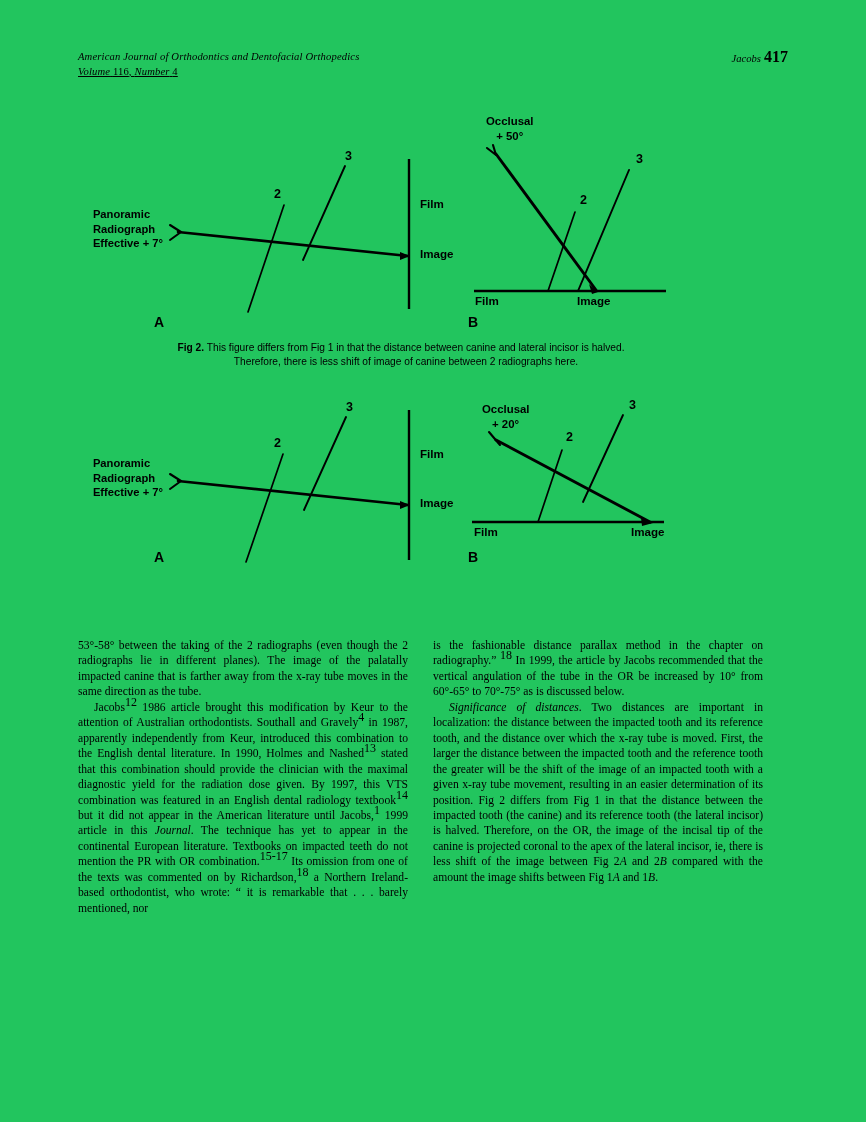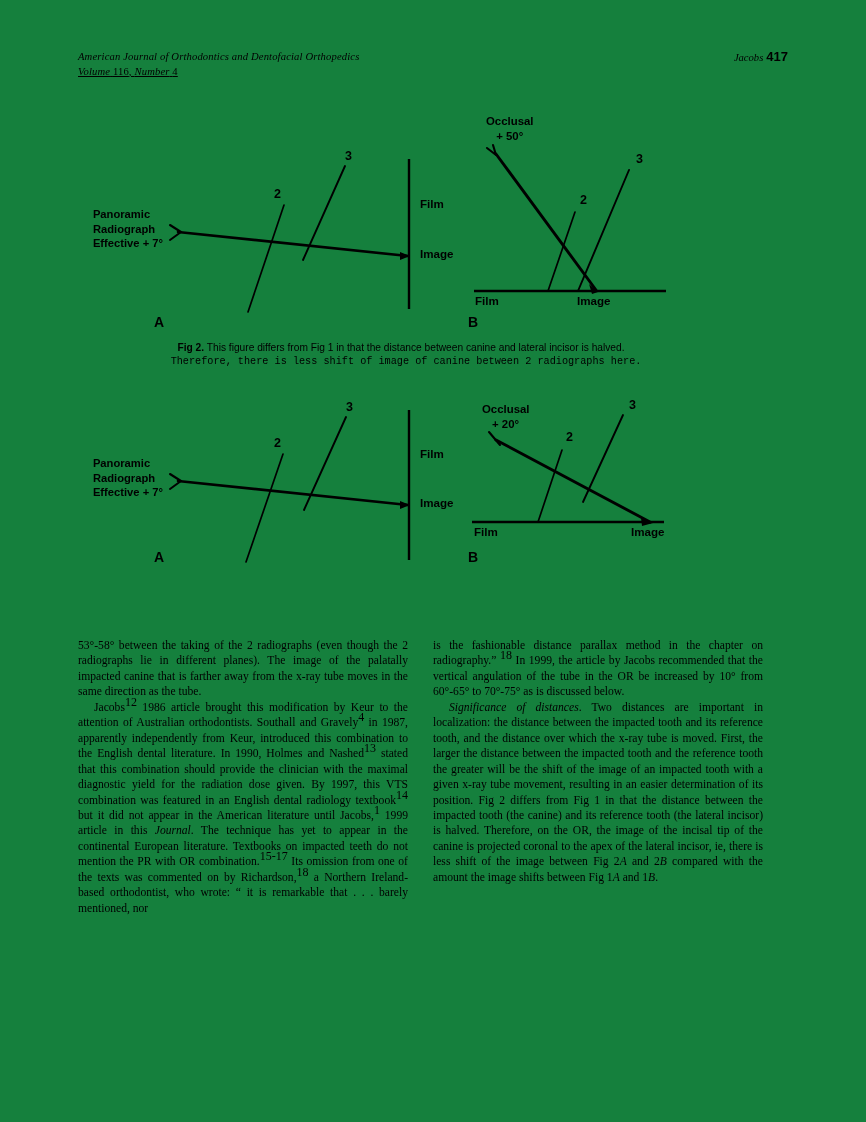--- a/index.html
+++ b/index.html
@@ -15,21 +15,21 @@
     font-family: "Liberation Serif", serif;
     color: #000000;
     overflow: hidden;
   }
 
   .page {
     position: absolute;
     inset: 0;
     width: 866px;
     height: 1122px;
-    background: #15803d;
+    background: #22c55e;
   }
 
   
   .runhead {
     position: absolute;
     left: 78px;
     top: 50px;
     width: 710px;
     height: 34px;
   }
@@ -57,22 +57,22 @@
     top: 0;
     font-size: 10.6px;
     line-height: 14.5px;
     white-space: nowrap;
   }
   .runhead-right .jname {
     font-style: italic;
   }
   .runhead-right .pageno {
     font-weight: bold;
-    font-family: Liberation Sans, sans-serif;
-    font-size: 13px;
+    font-family: Liberation Serif, serif;
+    font-size: 16px;
     margin-left: 3px;
   }
 
   
   .figure {
     position: absolute;
     left: 78px;
     width: 710px;
   }
   #fig2 { top: 104px; height: 265px; }
@@ -109,21 +109,20 @@
     font-size: 10.2px;
     line-height: 13.6px;
     text-align: center;
   }
   .fig-caption .lead {
     font-weight: bold;
   }
   .fig-caption .cap-line2 {
     display: block;
     margin-left: 10px;
-    font-family: Liberation Mono, monospace;
   }
   #fig2-caption { top: 341px; }
   #fig3-caption { top: 571px; }
 
   
   .body-cols {
     position: absolute;
     left: 78px;
     top: 638px;
     width: 710px;

